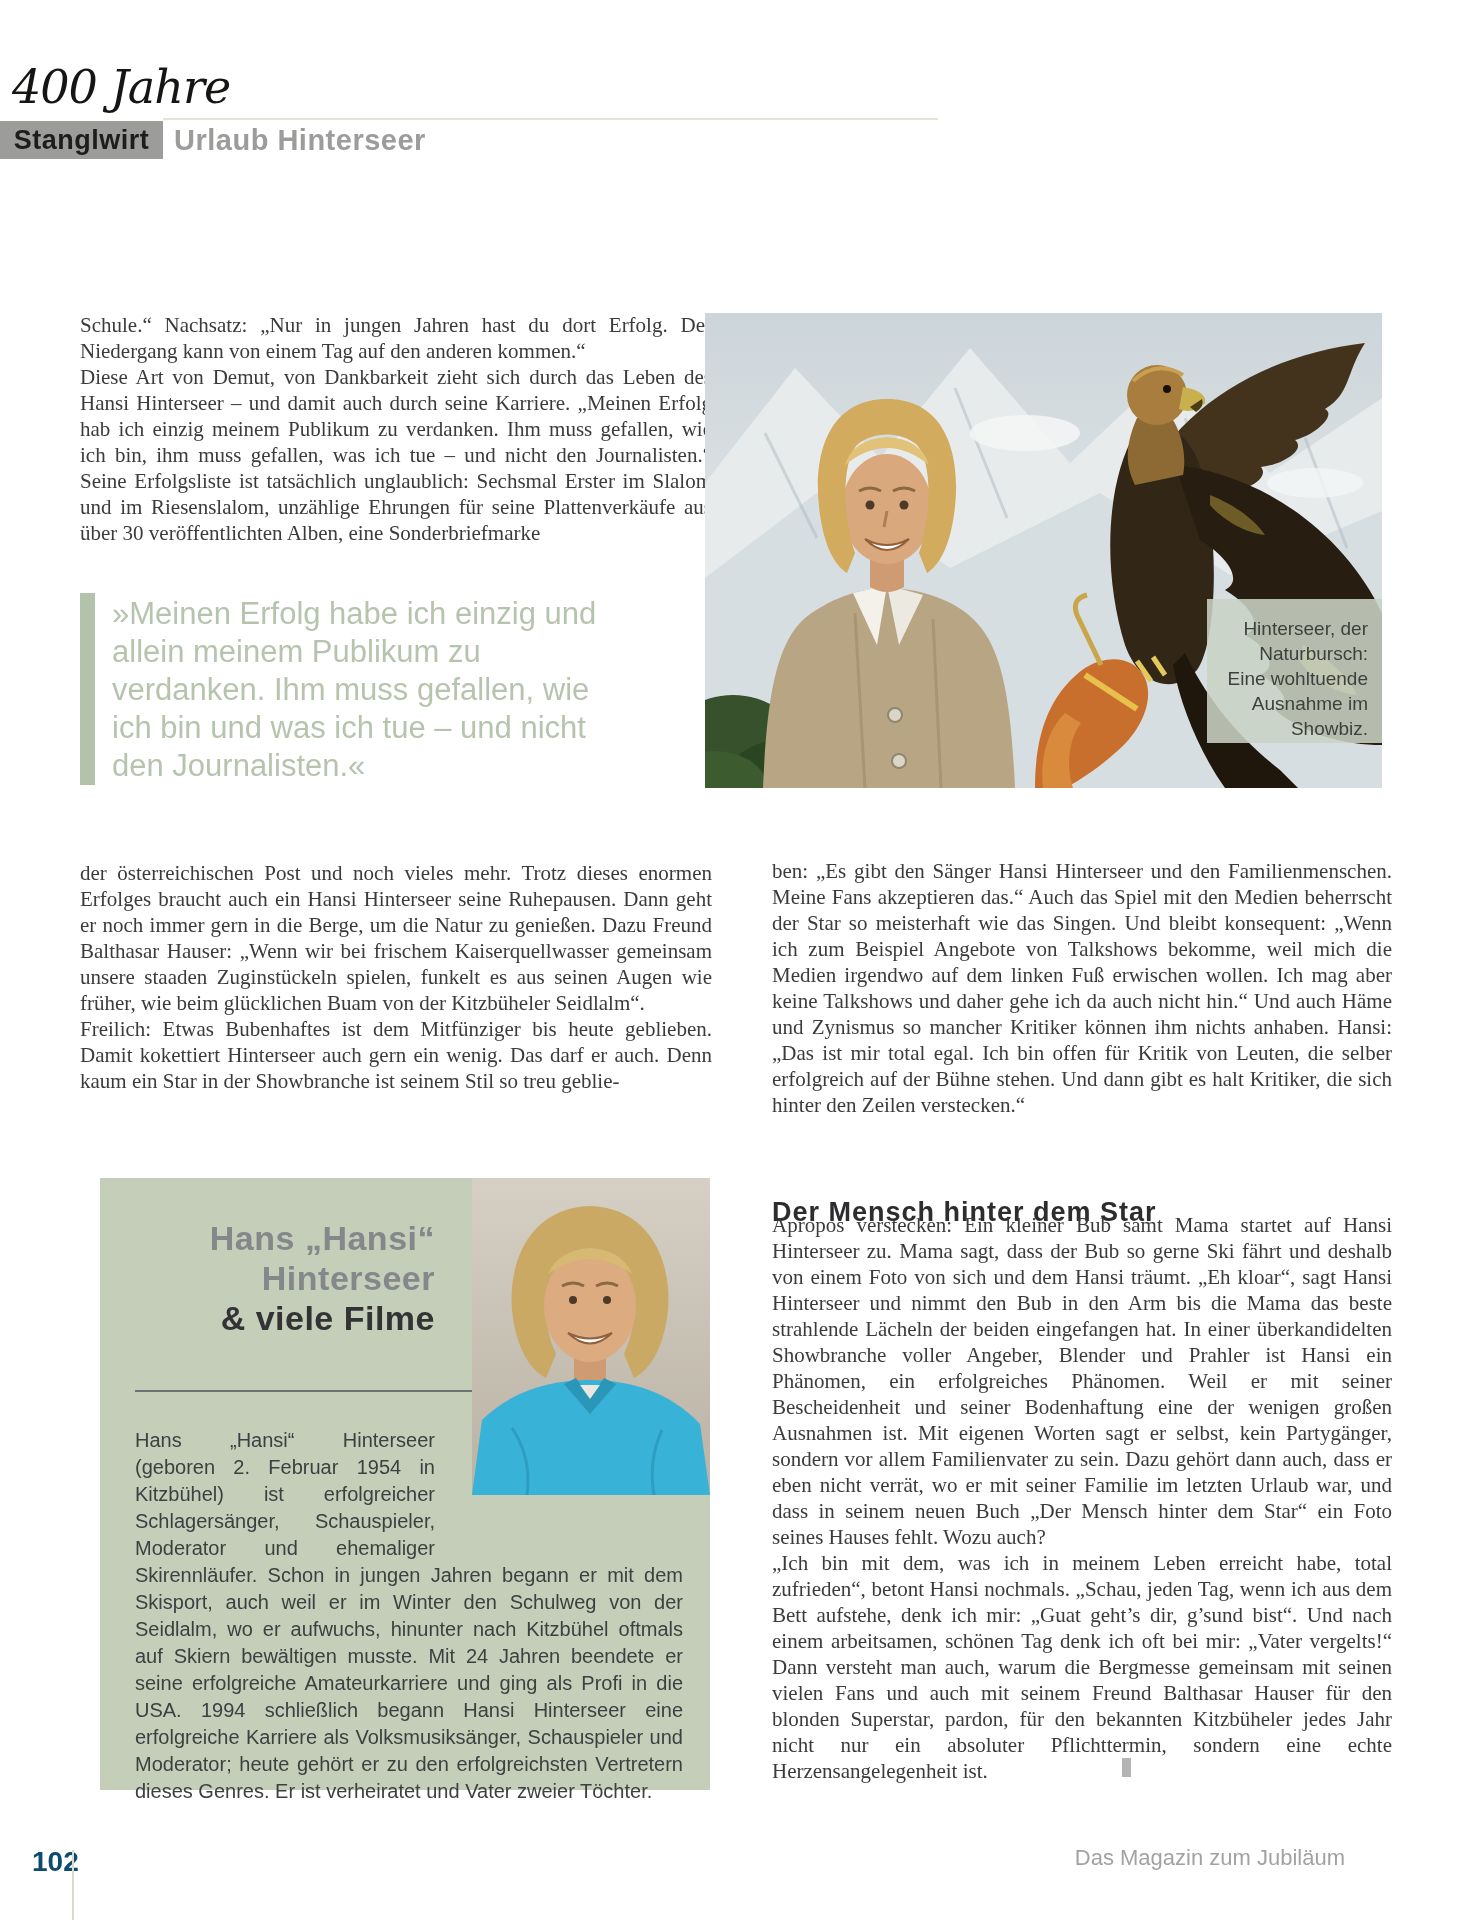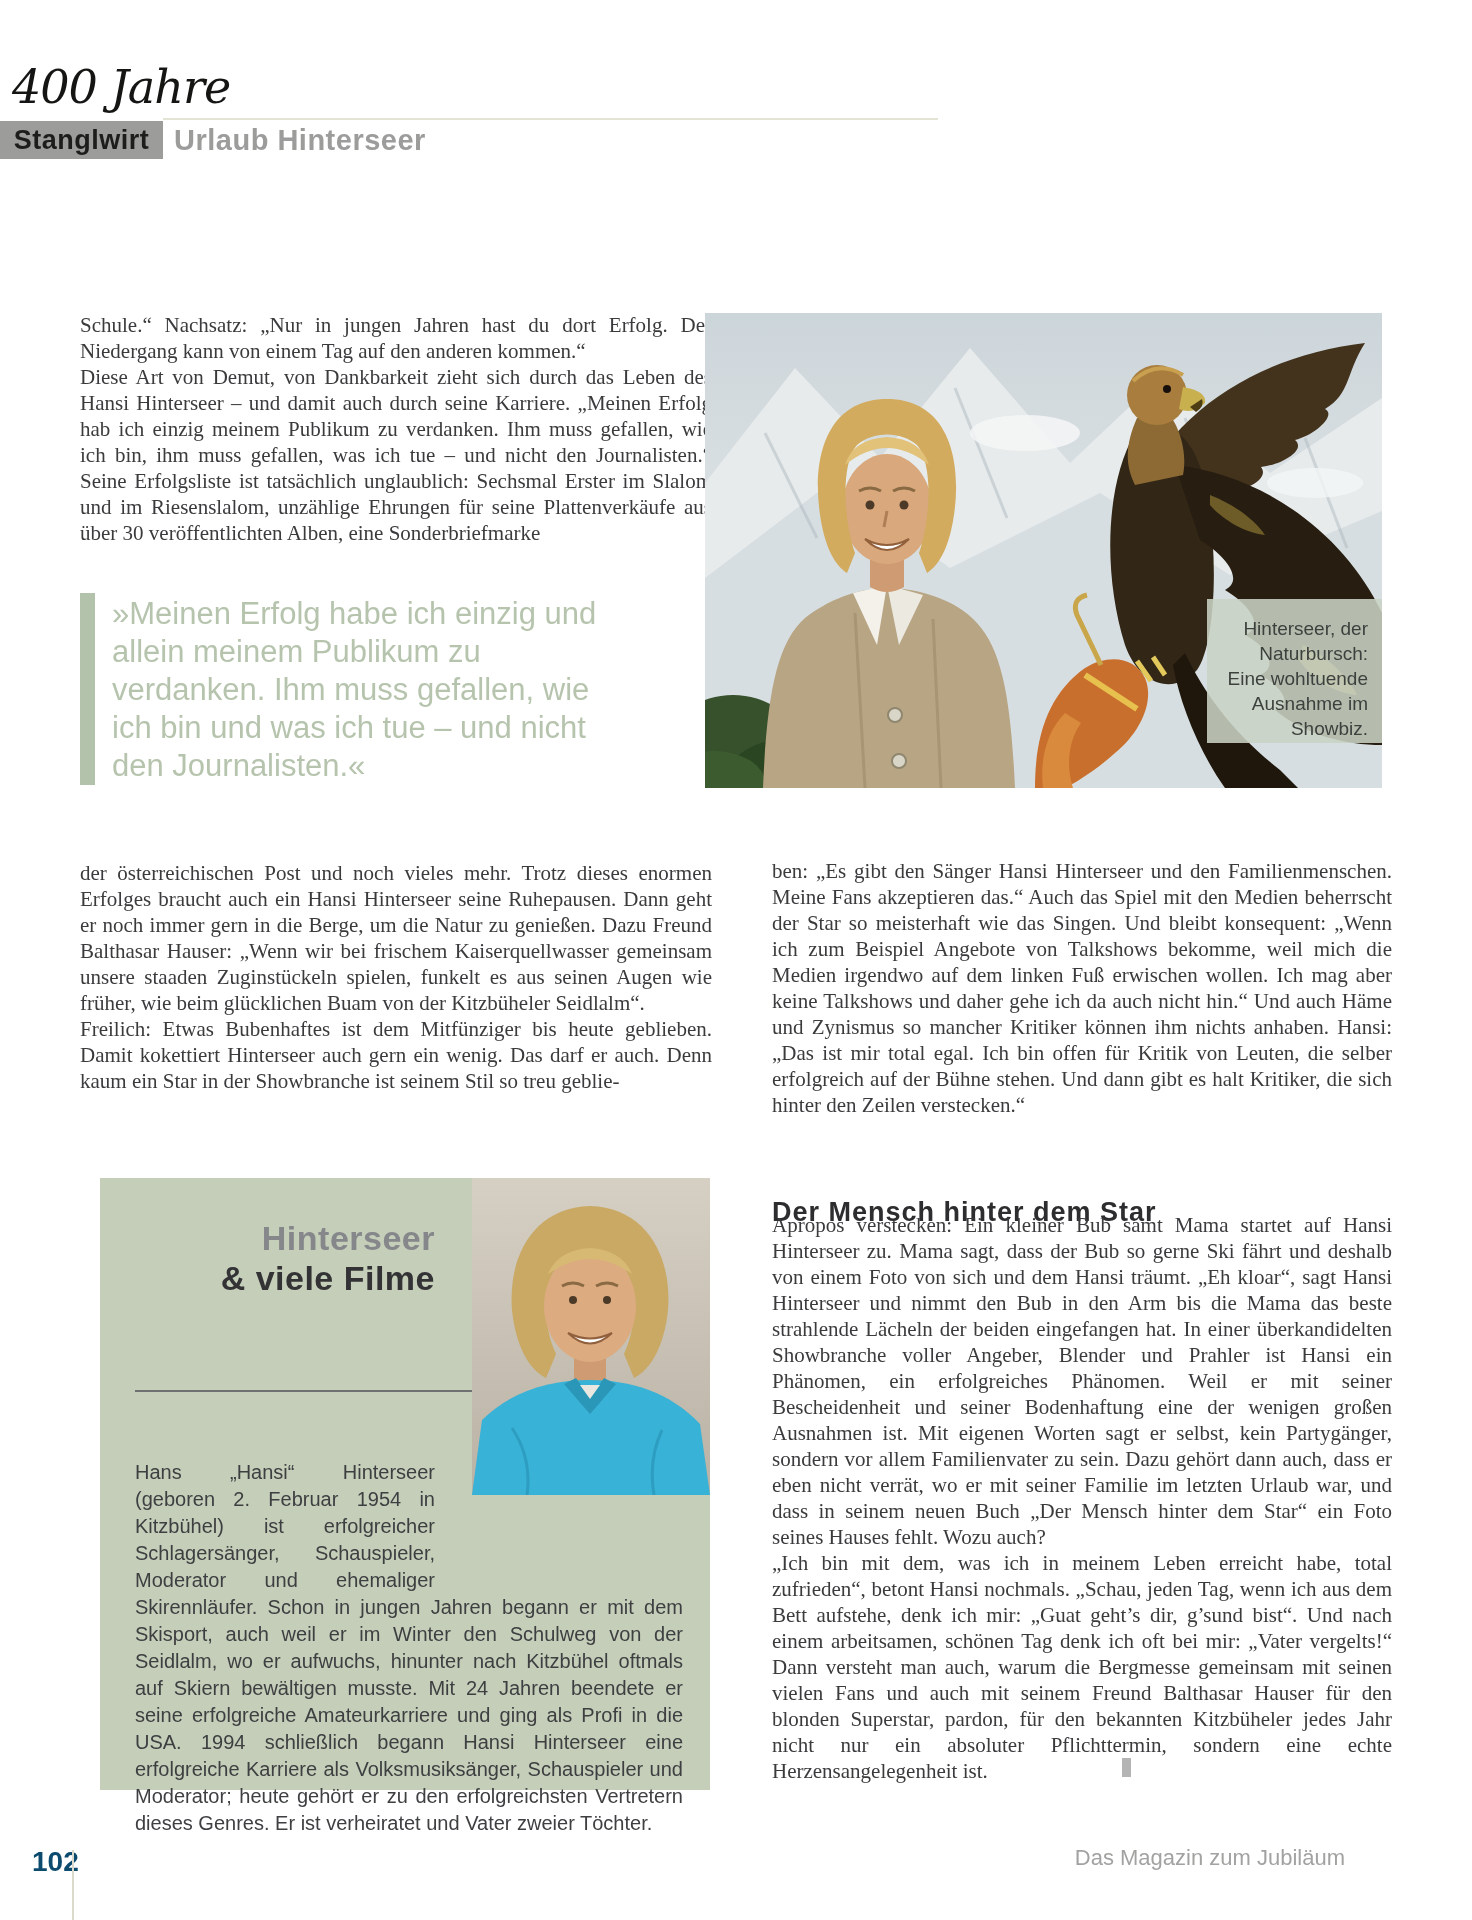--- a/index.html
+++ b/index.html
@@ -70,21 +70,21 @@
     position:absolute; left:35px; top:40px; width:300px; text-align:right;
     font-family:"Liberation Sans", sans-serif; font-weight:bold;
     font-size:34px; line-height:40px; letter-spacing:0.5px;
   }
   .t-gray { color:#85878a; }
   .t-dark { color:#333335; }
   .ib-rule { position:absolute; left:35px; top:212px; width:337px; height:2px; background:#6f7071; }
   .ib-body {
     position:absolute; left:35px; top:249px; width:548px;
     font-family:"Liberation Sans", sans-serif; font-size:20px; line-height:27px;
-    color:#3e3f41; text-align:justify;margin-top:32px;
+    color:#3e3f41; text-align:justify;
   }
   .ib-body .spacer { float:right; width:248px; height:115px; }
 
   
   .end-mark { position:absolute; left:1122px; top:1758px; width:9px; height:19px; background:#b4b4b4; }
   .page-num {
     position:absolute; left:32px; top:1846px;
     font-family:"Liberation Sans", sans-serif; font-weight:bold; font-size:28px; color:#0c4a6e;
   }
   .footer-rule { position:absolute; left:72px; top:1850px; width:2px; height:70px; background:#dcdacd; }
@@ -220,20 +220,21 @@
         <path d="M90 108 Q101 102 112 108" stroke="#8a6a43" stroke-width="3" fill="none"></path>
         <path d="M124 108 Q135 102 146 108" stroke="#8a6a43" stroke-width="3" fill="none"></path>
         <path d="M96 155 Q118 176 140 155 Q118 166 96 155 Z" fill="#ffffff" stroke="#91603d" stroke-width="2"></path>
         <path d="M10 242 C40 212 80 202 118 202 C158 202 198 214 228 246 L238 317 L0 317 Z" fill="#38b2d6"></path>
         <path d="M92 206 L118 236 L144 206 L132 200 L118 220 L104 200 Z" fill="#2a96b8"></path>
         <path d="M108 207 L118 221 L128 207 Z" fill="#e9e7df"></path>
         <path d="M40 250 Q60 280 55 317 M190 252 Q176 282 182 317" stroke="#2a96b8" stroke-width="3" fill="none" opacity="0.7"></path>
       </g>
     </svg>
     <div class="ib-title">
+      <div class="t-gray">Hans „Hansi“</div>
       <div class="t-gray">Hinterseer</div>
       <div class="t-dark">&amp; viele Filme</div>
     </div>
     <div class="ib-rule"></div>
     <div class="ib-body">
       <div class="spacer"></div>
       <p>Hans „Hansi“ Hinterseer (geboren 2. Februar 1954 in Kitzbühel) ist erfolgreicher Schlagersänger, Schauspieler, Moderator und ehemaliger Skirennläufer. Schon in jungen Jahren begann er mit dem Skisport, auch weil er im Winter den Schulweg von der Seidlalm, wo er aufwuchs, hinunter nach Kitzbühel oftmals auf Skiern bewältigen musste. Mit 24 Jahren beendete er seine erfolgreiche Amateurkarriere und ging als Profi in die USA. 1994 schließlich begann Hansi Hinterseer eine erfolgreiche Karriere als Volksmusiksänger, Schauspieler und Moderator; heute gehört er zu den erfolgreichsten Vertretern dieses Genres. Er ist verheiratet und Vater zweier Töchter.</p>
     </div>
   </div>
 

